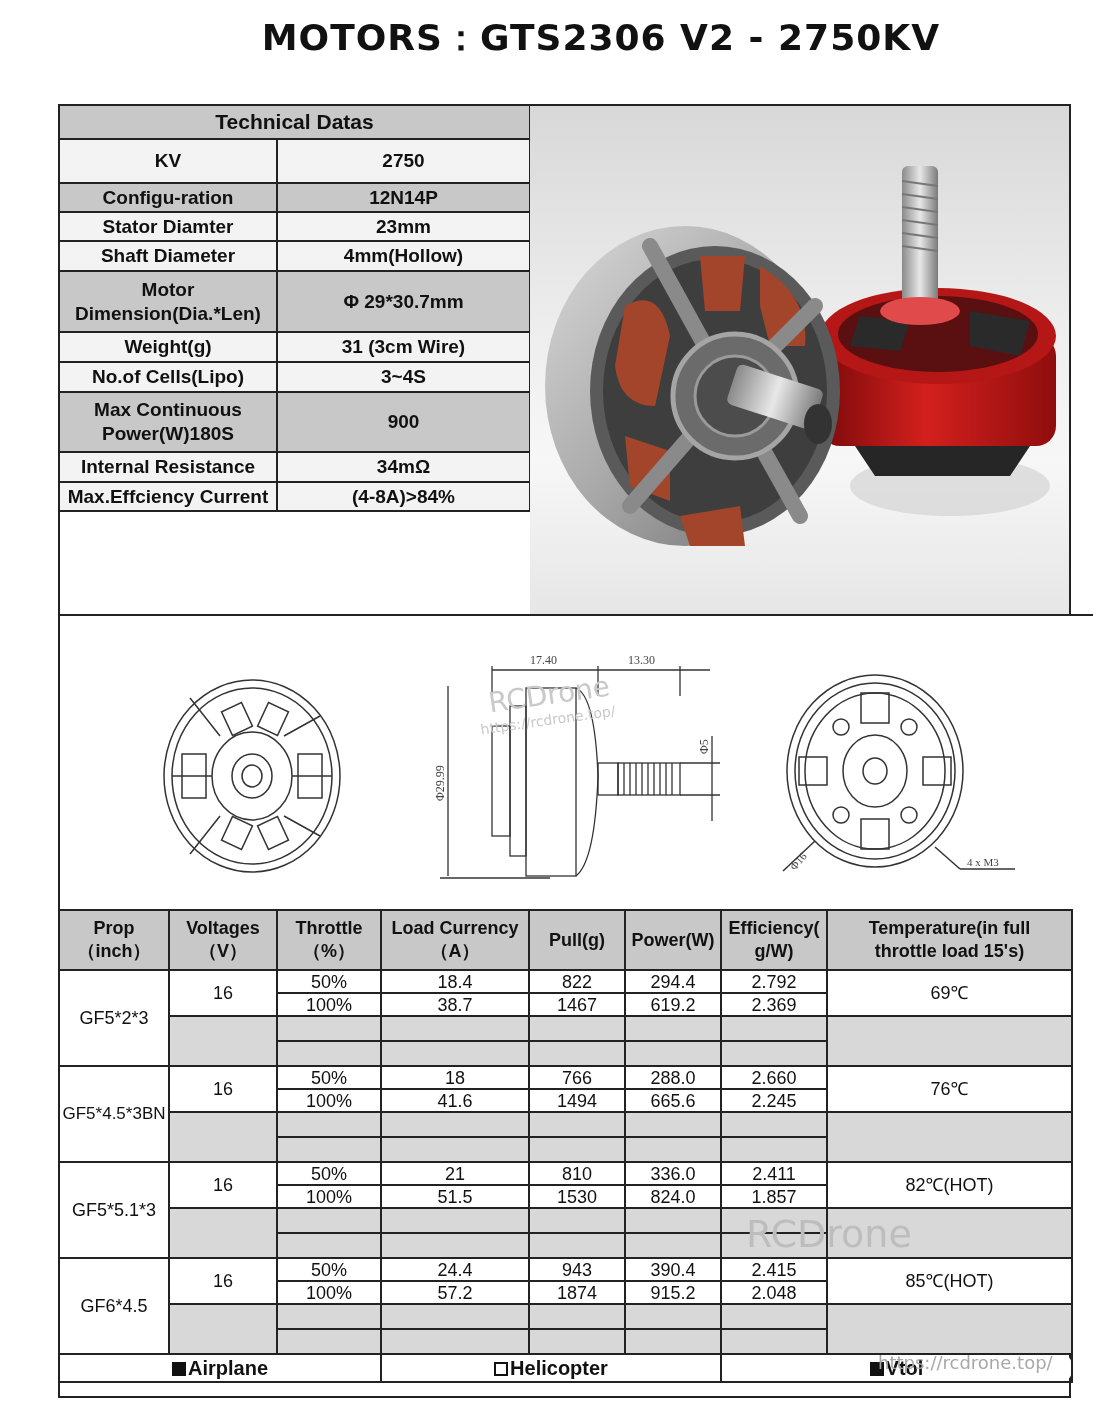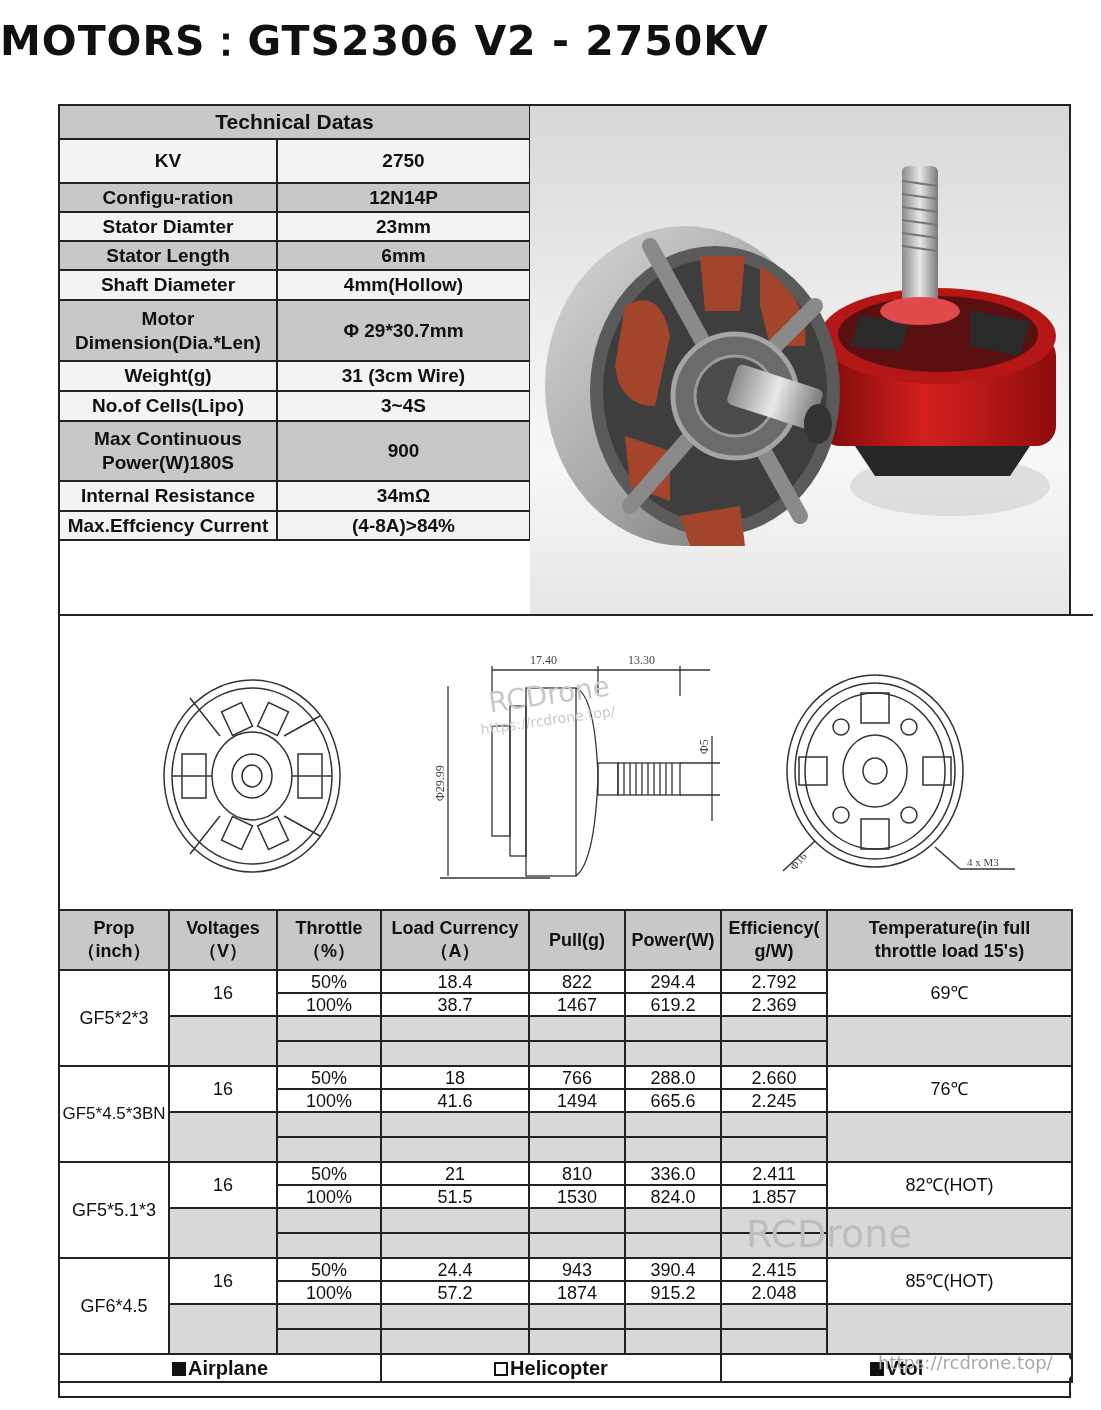--- a/index.html
+++ b/index.html
@@ -1,17 +1,17 @@
 <!DOCTYPE html>
 <html><head>
 <meta charset="utf-8">
 <style>
   html,body{margin:0;padding:0;background:#fff;}
   body{width:1101px;height:1410px;position:relative;overflow:hidden;font-family:"Liberation Sans",sans-serif;color:#111;}
-  .title{position:absolute;left:0;top:14px;width:940px;text-align:left;font-weight:900;font-size:41px;letter-spacing:1px;font-family:"DejaVu Sans",sans-serif;}
+  .title{position:absolute;left:0;top:14px;width:940px;text-align:right;font-weight:900;font-size:36px;letter-spacing:1px;font-family:"DejaVu Sans",sans-serif;}
   .frame{position:absolute;left:58px;top:104px;width:1013px;height:1294px;border:2px solid #222;box-sizing:border-box;}
   
   table.spec{position:absolute;left:58px;top:104px;width:471px;border-collapse:collapse;table-layout:fixed;}
   table.spec td{border:2px solid #222;text-align:center;font-weight:700;font-size:19px;padding:0;line-height:24px;}
   table.spec td.hd{background:#c8c8c8;font-size:21px;}
   .g{background:#c8c8c8;}
   .w{background:#f3f3f3;}
   .photo{position:absolute;left:530px;top:106px;width:539px;height:508px;background:linear-gradient(180deg,#d8d8d8 0%,#eeeeee 45%,#f7f7f7 70%,#e6e6e6 100%);overflow:hidden;}
   .drawings{position:absolute;left:60px;top:614px;width:1009px;height:295px;border-top:2px solid #222;background:#fff;padding-left:24px;}
   .wm{position:absolute;color:#c9c9c9;font-family:"DejaVu Sans",sans-serif;}
@@ -45,24 +45,20 @@
         <td>KV</td>
         <td>2750</td>
       </tr>
   <tr style="height:29px" class="g">
         <td>Configu-ration</td>
         <td>12N14P</td>
       </tr>
   <tr style="height:29px" class="w">
         <td>Stator Diamter</td>
         <td>23mm</td>
-      </tr>
-  <tr style="height:29px" class="g">
-        <td>Stator Length</td>
-        <td>6mm</td>
       </tr>
   <tr style="height:30px" class="w">
         <td>Shaft Diameter</td>
         <td>4mm(Hollow)</td>
       </tr>
   <tr style="height:61px" class="g">
         <td>Motor Dimension(Dia.*Len)</td>
         <td>Φ 29*30.7mm</td>
       </tr>
   <tr style="height:30px" class="w">

